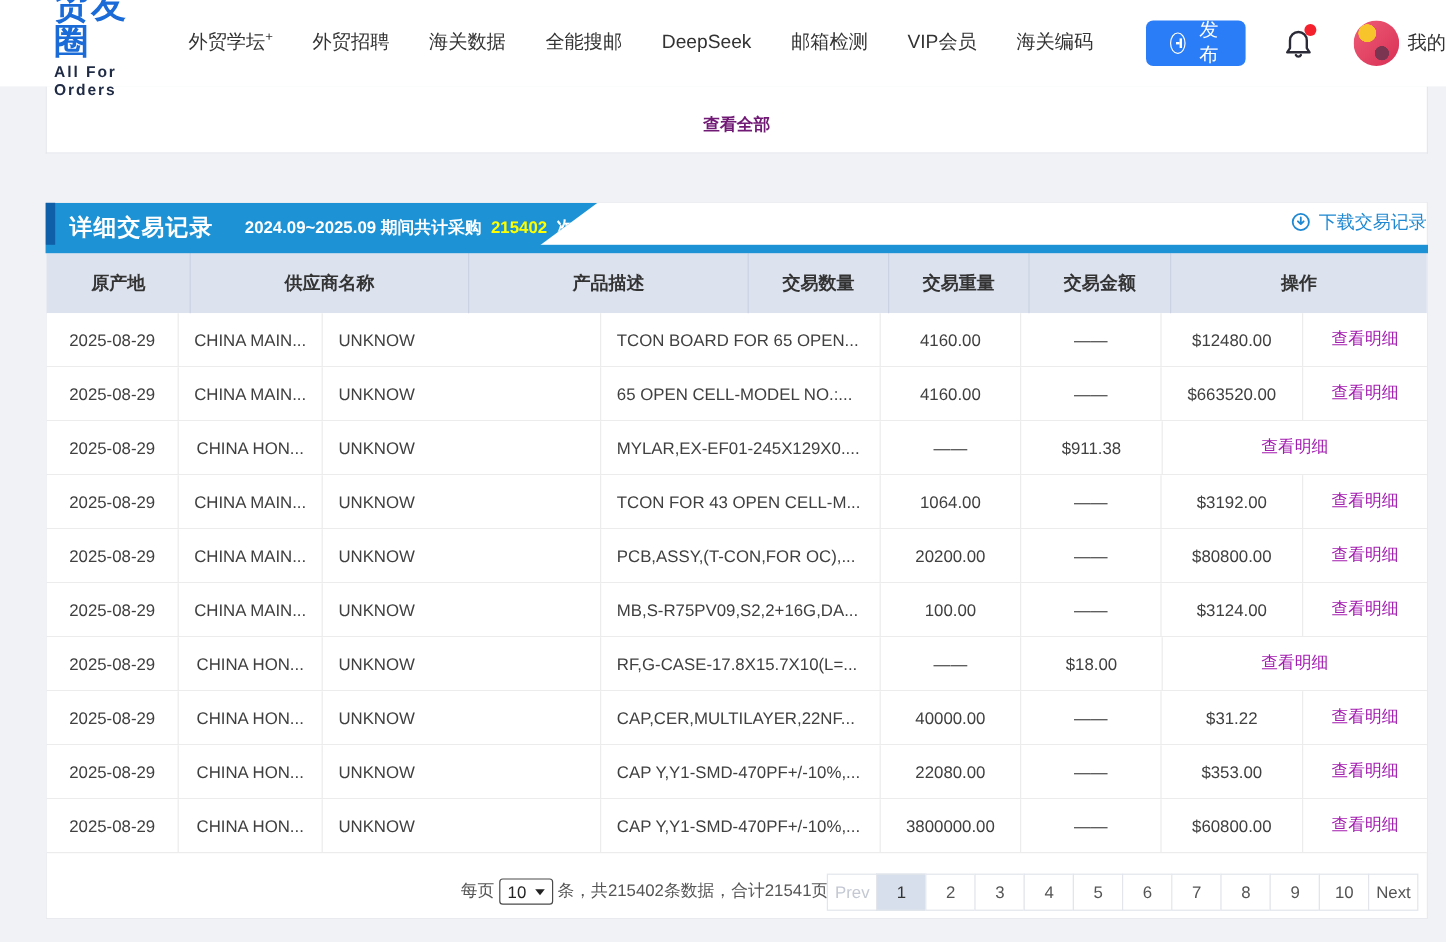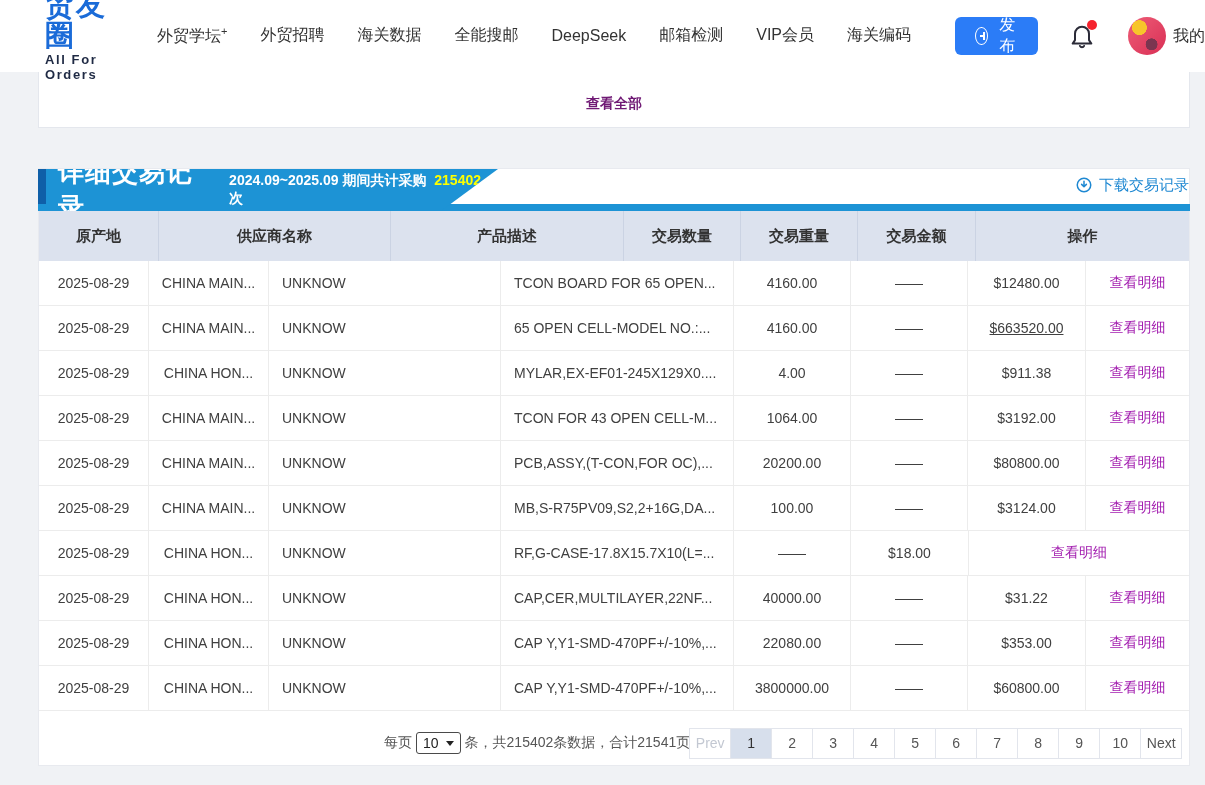--- a/index.html
+++ b/index.html
@@ -61,21 +61,21 @@
     background:#fff; border:1px solid #e8eaef; box-sizing:border-box;
   }
   .banner { position:relative; height:42px; }
   .banner-bar { position:absolute; left:-1px; bottom:0; width:1152px; height:7px; background:#1d93d5; }
   .ribbon {
     position:absolute; left:-1px; top:0; width:460px; height:42px; background:#1d93d5;
     clip-path:polygon(0 0,100% 0,calc(100% - 57px) 100%,0 100%);
     display:flex; align-items:center; padding-left:20px; box-sizing:border-box; color:#fff;
   }
   .stripe { position:absolute; left:-1px; top:0; width:8px; height:35px; background:#0f5fa8; z-index:2; }
-  .banner-title { font-size:26px; font-weight:800; letter-spacing:1px; margin-right:12px; }
+  .banner-title { font-size:19px; font-weight:800; letter-spacing:1px; margin-right:26px; }
   .banner-sub { font-size:14px; font-weight:700; }
   .count { color:#fdff00; margin:0 4px; }
   .download {
     position:absolute; right:0px; top:7px; display:flex; gap:6px;
     color:#1e88d2; font-size:15px; cursor:pointer;
   }
 
   
   .thead { display:flex; height:50px; background:#dce2ee; font-weight:700; font-size:15px; color:#333; }
   .th {
@@ -198,31 +198,30 @@
           <span class="detail-link">查看明细</span>
         </div>
       </div>
       <div class="row">
         <div class="td" style="width: 110px;">2025-08-29</div>
         <div class="td" style="width: 120px;">CHINA MAIN...</div>
         <div class="td left" style="width: 232px;">UNKNOW</div>
         <div class="td left" style="width: 233px;">65 OPEN CELL-MODEL NO.:...</div>
         <div class="td" style="width: 117px;">4160.00</div>
         <div class="td" style="width: 117px;">——</div>
-        <div class="td" style="width: 118px; text-decoration: underline;">$663520.00</div>
+        <div class="td" style="width: 118px;">$663520.00</div>
         <div class="td" style="width: 105px;">
           <span class="detail-link">查看明细</span>
         </div>
       </div>
       <div class="row">
         <div class="td" style="width: 110px;">2025-08-29</div>
         <div class="td" style="width: 120px;">CHINA HON...</div>
         <div class="td left" style="width: 232px;">UNKNOW</div>
         <div class="td left" style="width: 233px;">MYLAR,EX-EF01-245X129X0....</div>
-        <div class="td" style="width: 117px;">4.00</div>
         <div class="td" style="width: 117px;">——</div>
         <div class="td" style="width: 118px;">$911.38</div>
         <div class="td" style="width: 105px;">
           <span class="detail-link">查看明细</span>
         </div>
       </div>
       <div class="row">
         <div class="td" style="width: 110px;">2025-08-29</div>
         <div class="td" style="width: 120px;">CHINA MAIN...</div>
         <div class="td left" style="width: 232px;">UNKNOW</div>

